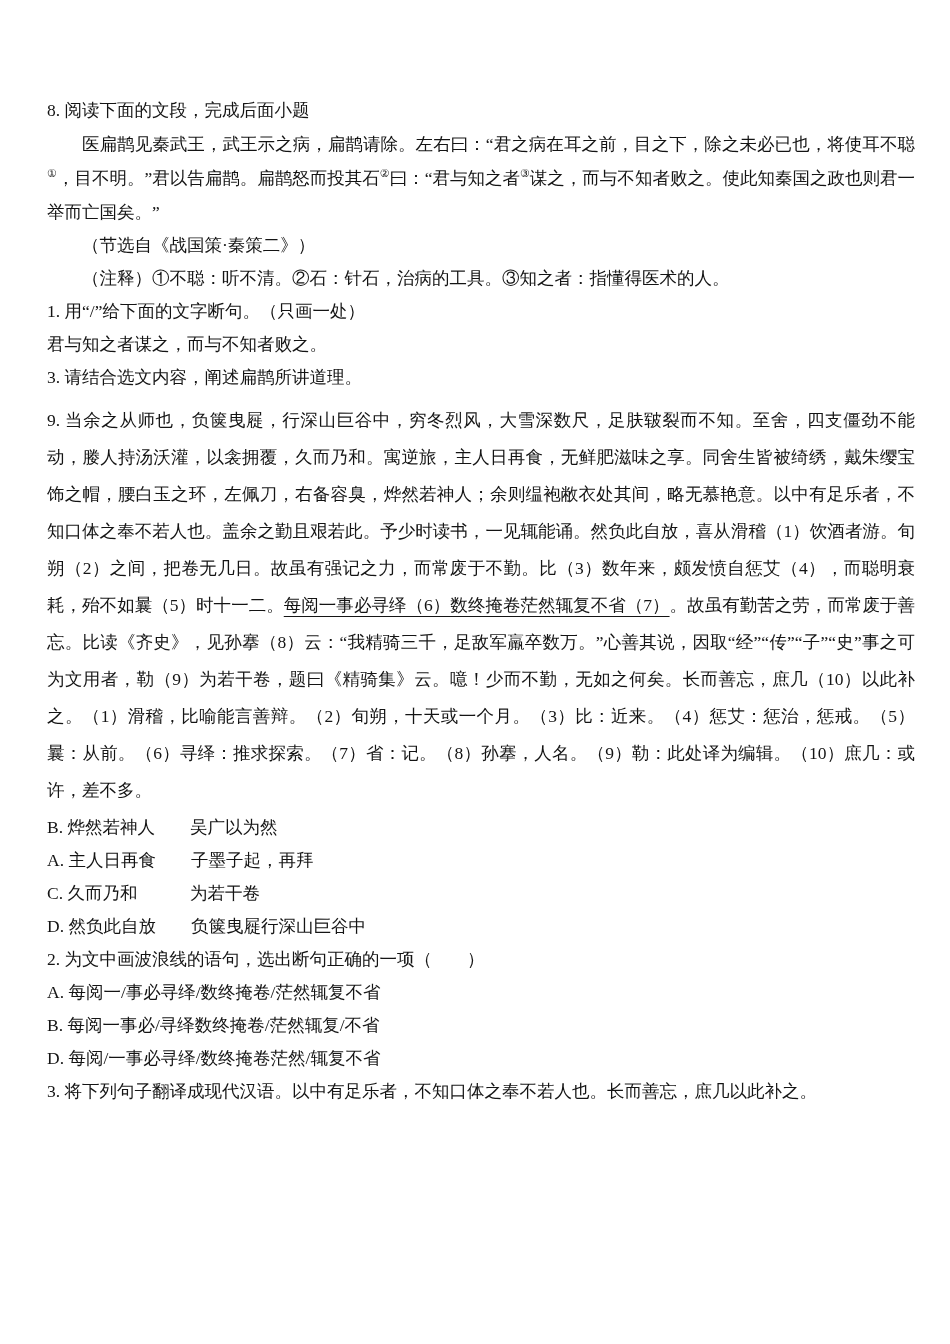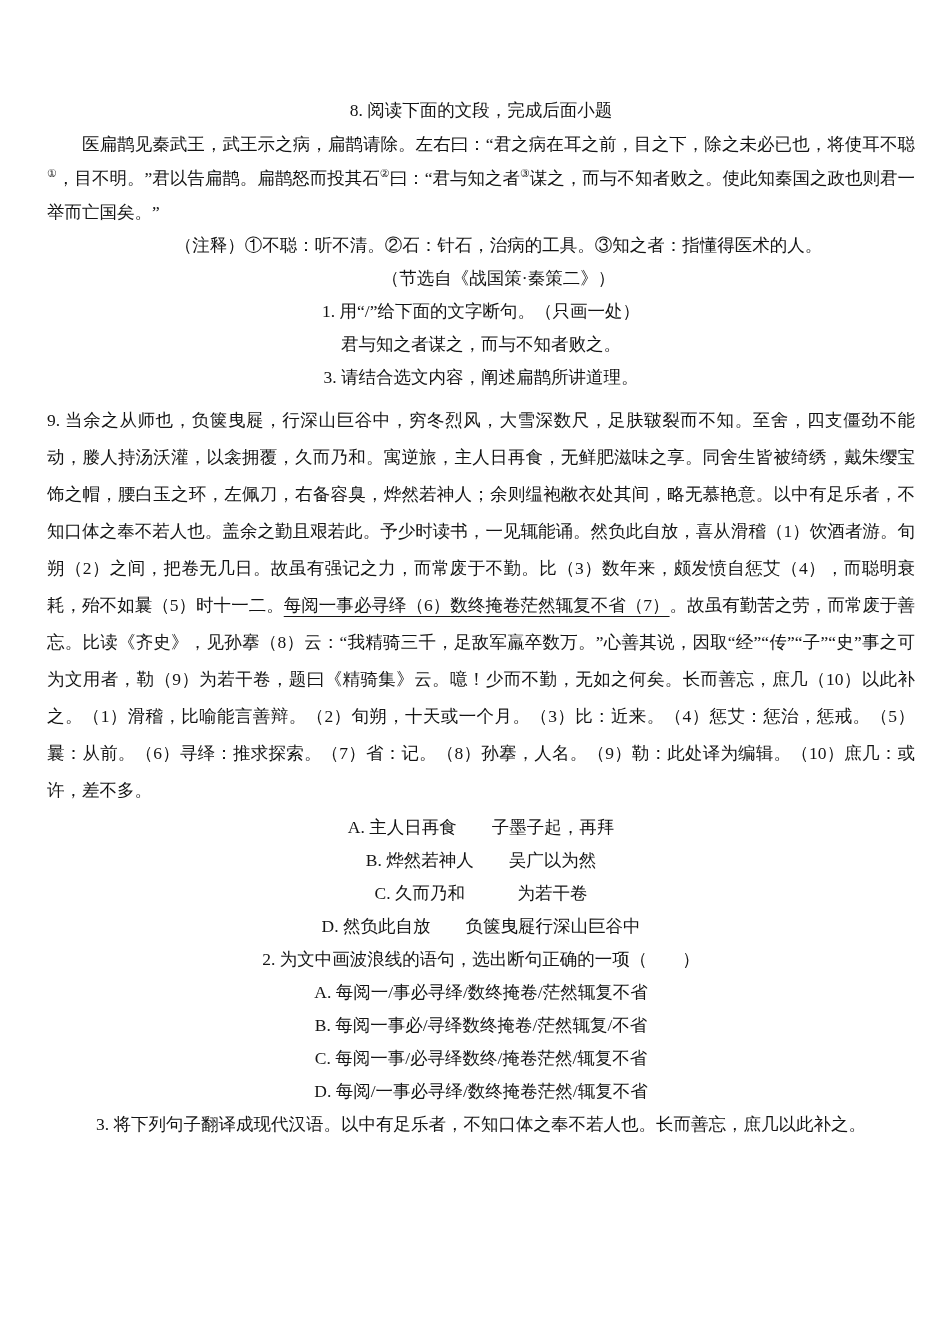--- a/index.html
+++ b/index.html
@@ -14,21 +14,21 @@
   .page {
     position: absolute;
     top: 94px;
     left: 47px;
     width: 868px;
     font-size: 17.5px;
   }
   p { margin: 0; }
   .l {                
     line-height: 33px;
-    text-align: center;
+    text-align: left;
   }
   .passage8 {         
     line-height: 34px;
     text-align: justify;
     text-indent: 2em;
   }
   .indent { text-indent: 2em; }
   .spaced {           
     letter-spacing: 3px;
     line-height: 36px;
@@ -52,38 +52,37 @@
 </head>
 <body>
 
 <div class="page">
 
   <section>
     <p class="l">8. 阅读下面的文段，完成后面小题</p>
 
     <p class="passage8"><span>医扁鹊见秦武王，武王示之病，扁鹊请除。左右曰：“君之病在耳之前，目之下，除之未必已也，将使耳不聪</span><sup>①</sup><span>，目不明。”君以告扁鹊。扁鹊怒而投其石</span><sup>②</sup><span>曰：“君与知之者</span><sup>③</sup><span>谋之，而与不知者败之。使此知秦国之政也则君一举而亡国矣。”</span></p>
 
+    <p class="l indent">（节选自《战国策·秦策二》）</p>
     <p class="l indent">（注释）①不聪：听不清。②石：针石，治病的工具。③知之者：指懂得医术的人。</p>
-    <p class="l indent">（节选自《战国策·秦策二》）</p>
 
     <p class="l">1. 用“/”给下面的文字断句。（只画一处）</p>
     <p class="l">君与知之者谋之，而与不知者败之。</p>
     <p class="l">3. 请结合选文内容，阐述扁鹊所讲道理。</p>
   </section>
 
   <section>
     <p class="p9"><span>9. 当余之从师也，负箧曳屣，行深山巨谷中，穷冬烈风，大雪深数尺，足肤皲裂而不知。至舍，四支僵劲不能动，媵人持汤沃灌，以衾拥覆，久而乃和。寓逆旅，主人日再食，无鲜肥滋味之享。同舍生皆被绮绣，戴朱缨宝饰之帽，腰白玉之环，左佩刀，右备容臭，烨然若神人；余则缊袍敝衣处其间，略无慕艳意。以中有足乐者，不知口体之奉不若人也。盖余之勤且艰若此。予少时读书，一见辄能诵。然负此自放，喜从滑稽（1）饮酒者游。旬朔（2）之间，把卷无几日。故虽有强记之力，而常废于不勤。比（3）数年来，颇发愤自惩艾（4），而聪明衰耗，殆不如曩（5）时十一二。</span><span class="underlined">每阅一事必寻绎（6）数终掩卷茫然辄复不省（7）</span><span>。故虽有勤苦之劳，而常废于善忘。比读《齐史》，见孙搴（8）云：“我精骑三千，足敌军羸卒数万。”心善其说，因取“经”“传”“子”“史”事之可为文用者，勒（9）为若干卷，题曰《精骑集》云。噫！少而不勤，无如之何矣。长而善忘，庶几（10）以此补之。（1）滑稽，比喻能言善辩。（2）旬朔，十天或一个月。（3）比：近来。（4）惩艾：惩治，惩戒。（5）曩：从前。（6）寻绎：推求探索。（7）省：记。（8）孙搴，人名。（9）勒：此处译为编辑。（10）庶几：或许，差不多。</span></p>
 
+    <p class="l">B. 烨然若神人　　吴广以为然</p>
     <p class="l">A. 主人日再食　　子墨子起，再拜</p>
-    <p class="l">B. 烨然若神人　　吴广以为然</p>
     <p class="l">C. 久而乃和　　　为若干卷</p>
     <p class="l">D. 然负此自放　　负箧曳屣行深山巨谷中</p>
 
     <p class="l">2. 为文中画波浪线的语句，选出断句正确的一项（　　）</p>
     <p class="l">A. 每阅一/事必寻绎/数终掩卷/茫然辄复不省</p>
     <p class="l">B. 每阅一事必/寻绎数终掩卷/茫然辄复/不省</p>
-    <p class="l">C. 每阅一事/必寻绎数终/掩卷茫然/辄复不省</p>
     <p class="l">D. 每阅/一事必寻绎/数终掩卷茫然/辄复不省</p>
 
     <p class="l">3. 将下列句子翻译成现代汉语。以中有足乐者，不知口体之奉不若人也。长而善忘，庶几以此补之。</p>
   </section>
 
 </div>
 
 </body></html>

